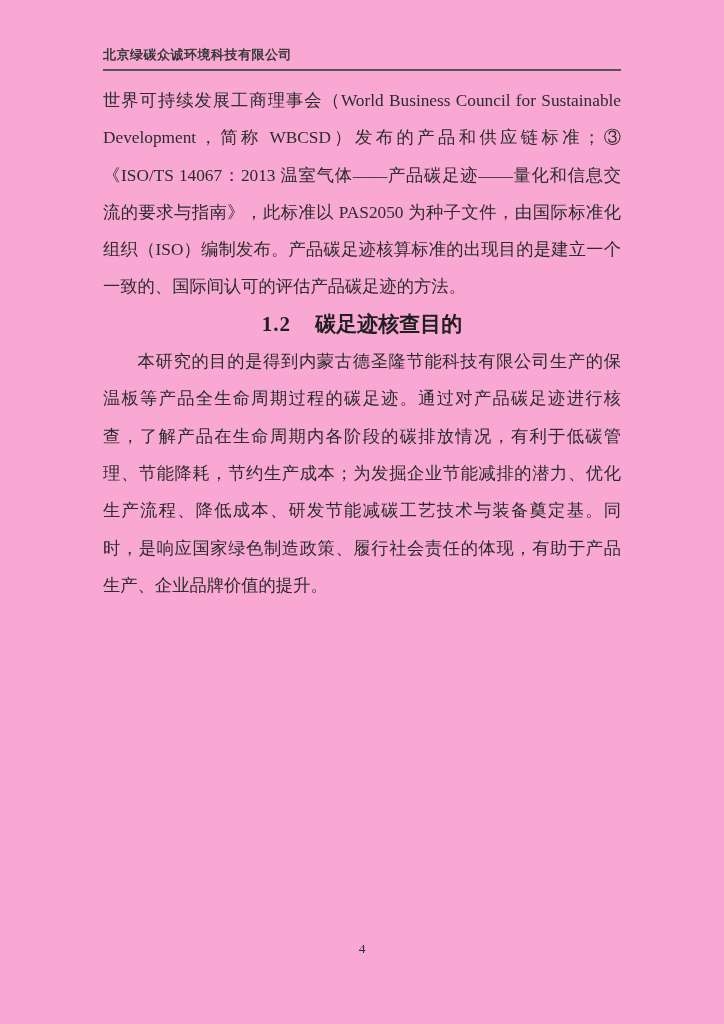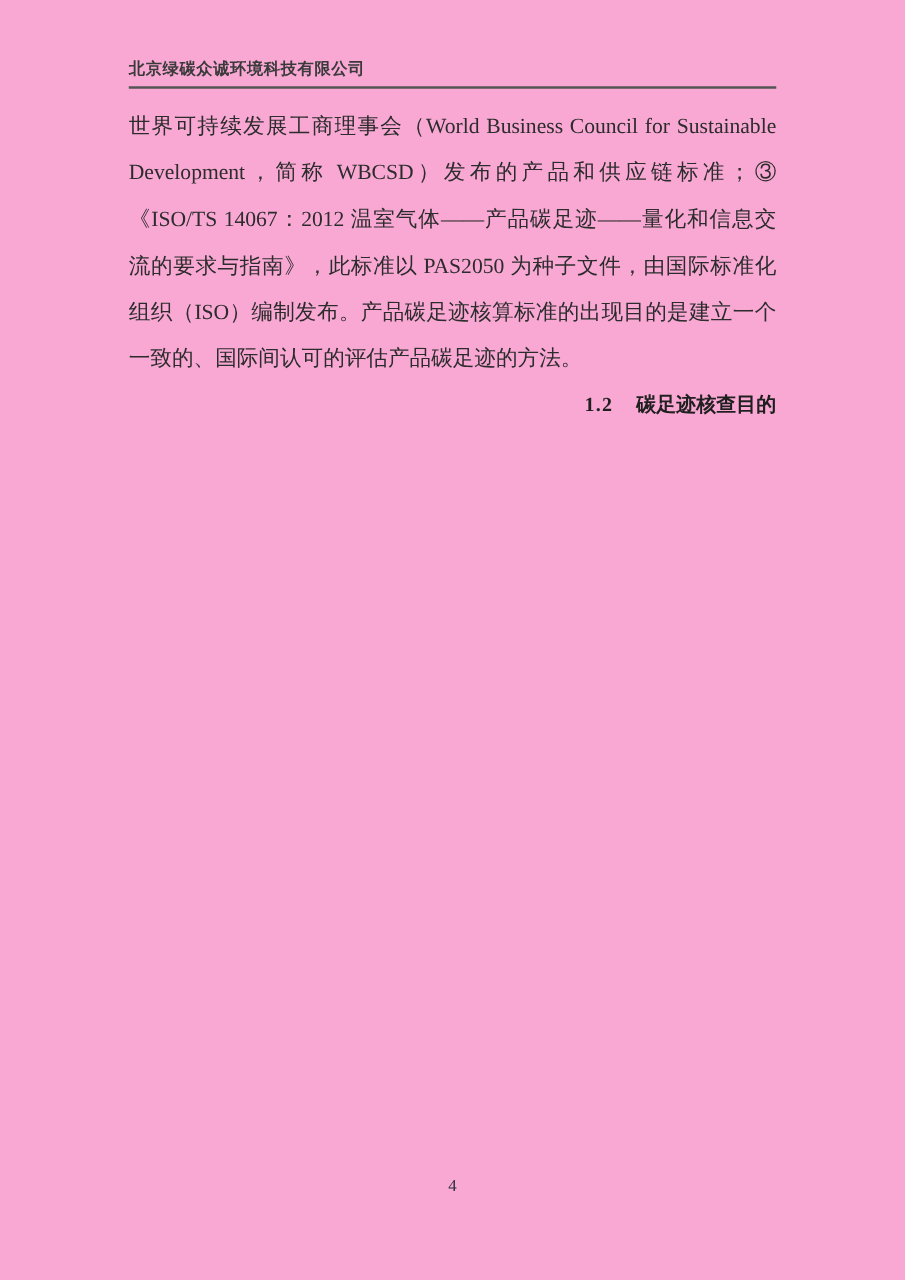--- a/index.html
+++ b/index.html
@@ -48,24 +48,24 @@
   }
   .para {
     margin: 0;
     text-indent: 0;
   }
   .para.indent {
     text-indent: 2em;
   }
   .section-heading {
     margin: 0;
-    font-size: 16px;
+    font-size: 21px;
     font-weight: bold;
     line-height: 37.3px;
-    text-align: right;
+    text-align: center;
     color: #1f1f1f;
   }
   .section-heading .sec-num {
     margin-right: 0.9em;
     letter-spacing: 1px;
   }
   
   .page-footer {
     position: absolute;
     top: 941px;
@@ -80,27 +80,28 @@
 <body>
 
 <div class="page">
 
   <header class="page-header">
     <span class="company">北京绿碳众诚环境科技有限公司</span>
   </header>
 
   <main class="content">
 
-    <p class="para">世界可持续发展工商理事会（World Business Council for Sustainable Development，简称 WBCSD）发布的产品和供应链标准；③《ISO/TS 14067：2012 温室气体——产品碳足迹——量化和信息交流的要求与指南》，此标准以 PAS2050 为种子文件，由国际标准化组织（ISO）编制发布。产品碳足迹核算标准的出现目的是建立一个一致的、国际间认可的评估产品碳足迹的方法。</p>
+    <p class="para">世界可持续发展工商理事会（World Business Council for Sustainable Development，简称 WBCSD）发布的产品和供应链标准；③《ISO/TS 14067：2013 温室气体——产品碳足迹——量化和信息交流的要求与指南》，此标准以 PAS2050 为种子文件，由国际标准化组织（ISO）编制发布。产品碳足迹核算标准的出现目的是建立一个一致的、国际间认可的评估产品碳足迹的方法。</p>
 
     <h2 class="section-heading">
       <span class="sec-num">1.2</span>
       <span class="sec-title">碳足迹核查目的</span>
     </h2>
 
+    <p class="para indent">本研究的目的是得到内蒙古德圣隆节能科技有限公司生产的保温板等产品全生命周期过程的碳足迹。通过对产品碳足迹进行核查，了解产品在生命周期内各阶段的碳排放情况，有利于低碳管理、节能降耗，节约生产成本；为发掘企业节能减排的潜力、优化生产流程、降低成本、研发节能减碳工艺技术与装备奠定基。同时，是响应国家绿色制造政策、履行社会责任的体现，有助于产品生产、企业品牌价值的提升。</p>
 
 
 
   </main>
 
   <footer class="page-footer">
     <span class="page-number">4</span>
   </footer>
 
 </div>

